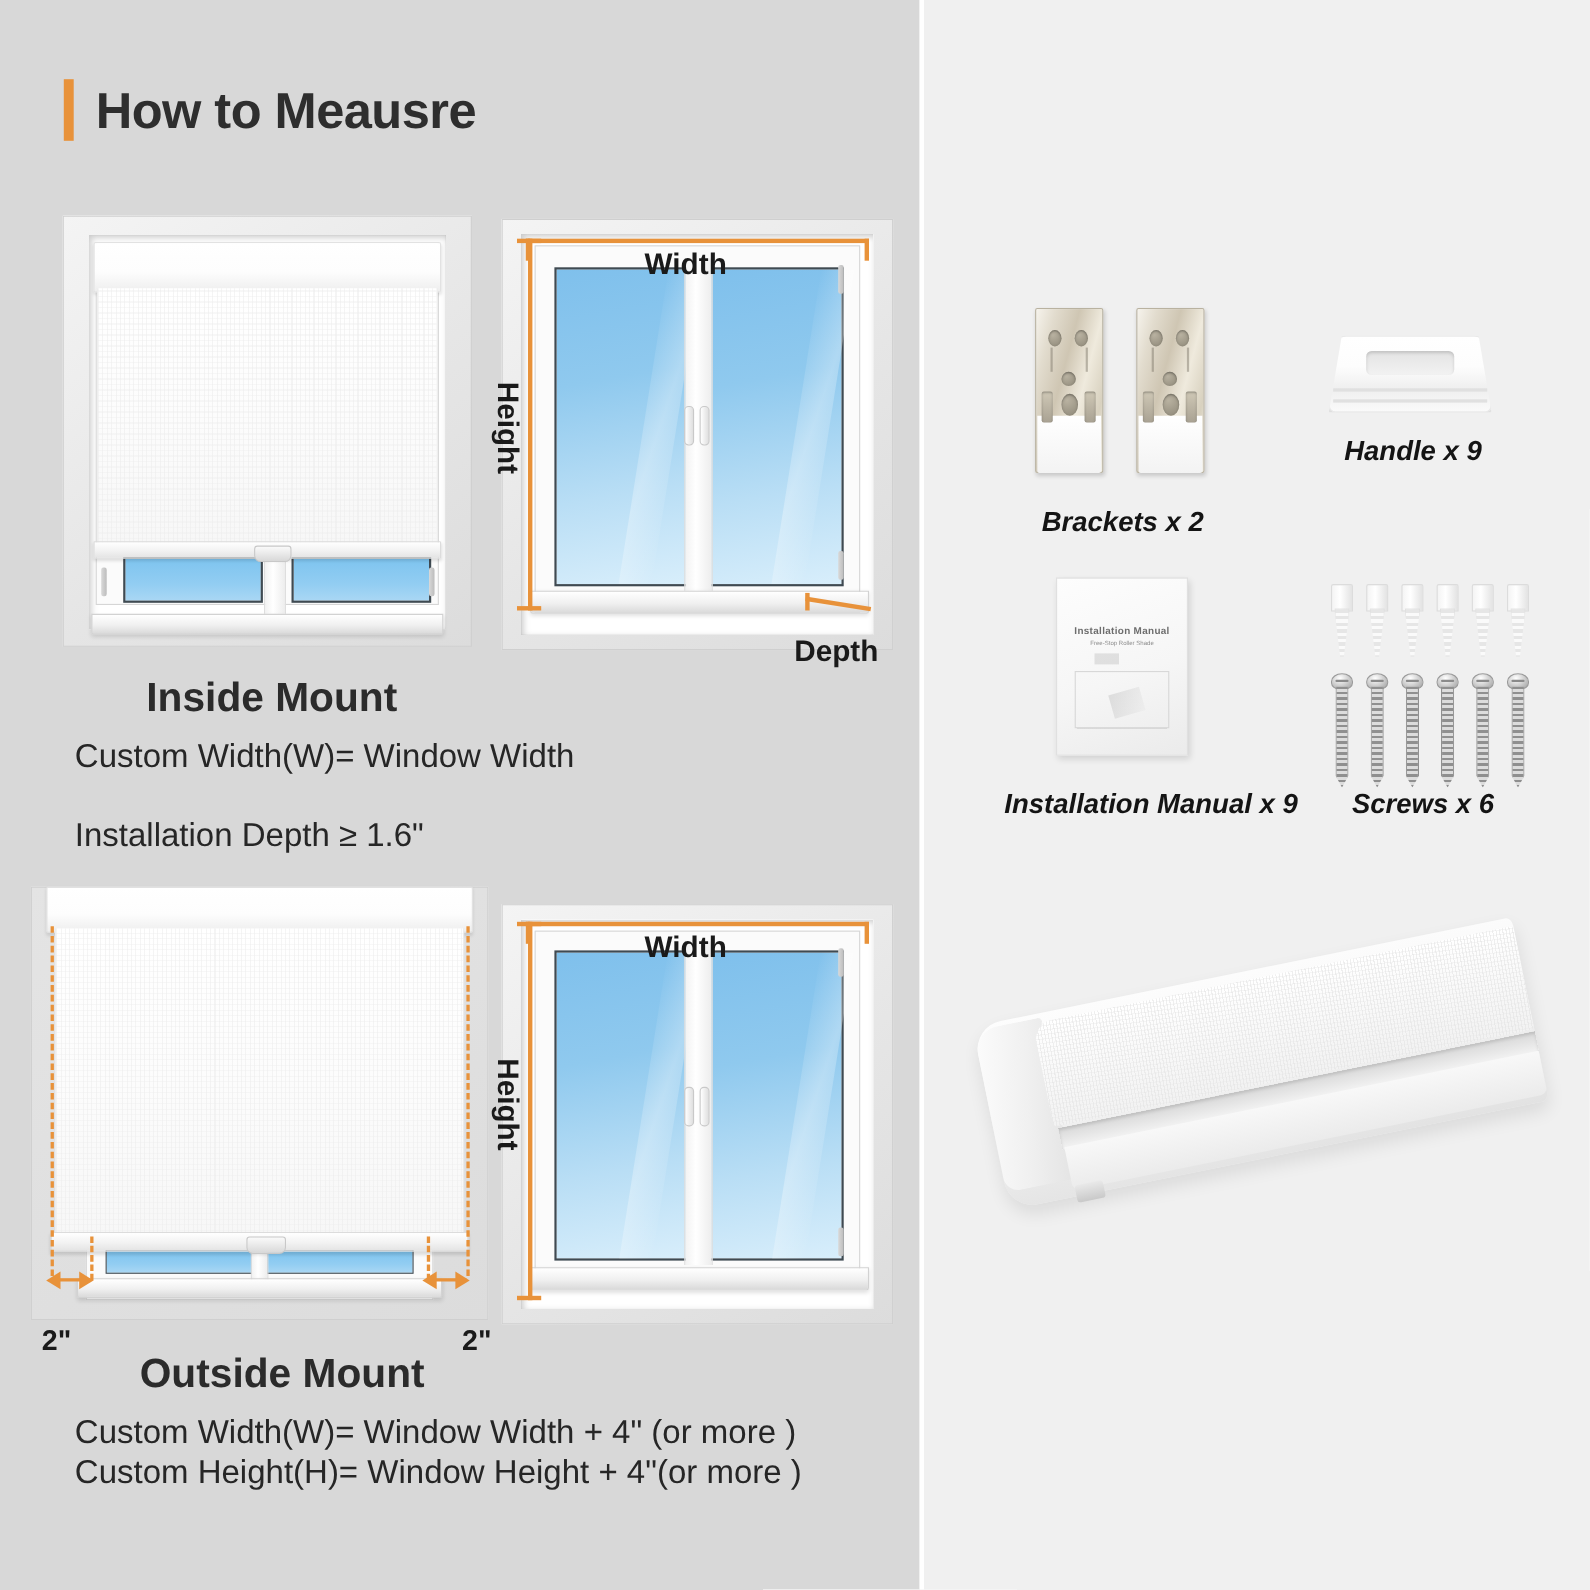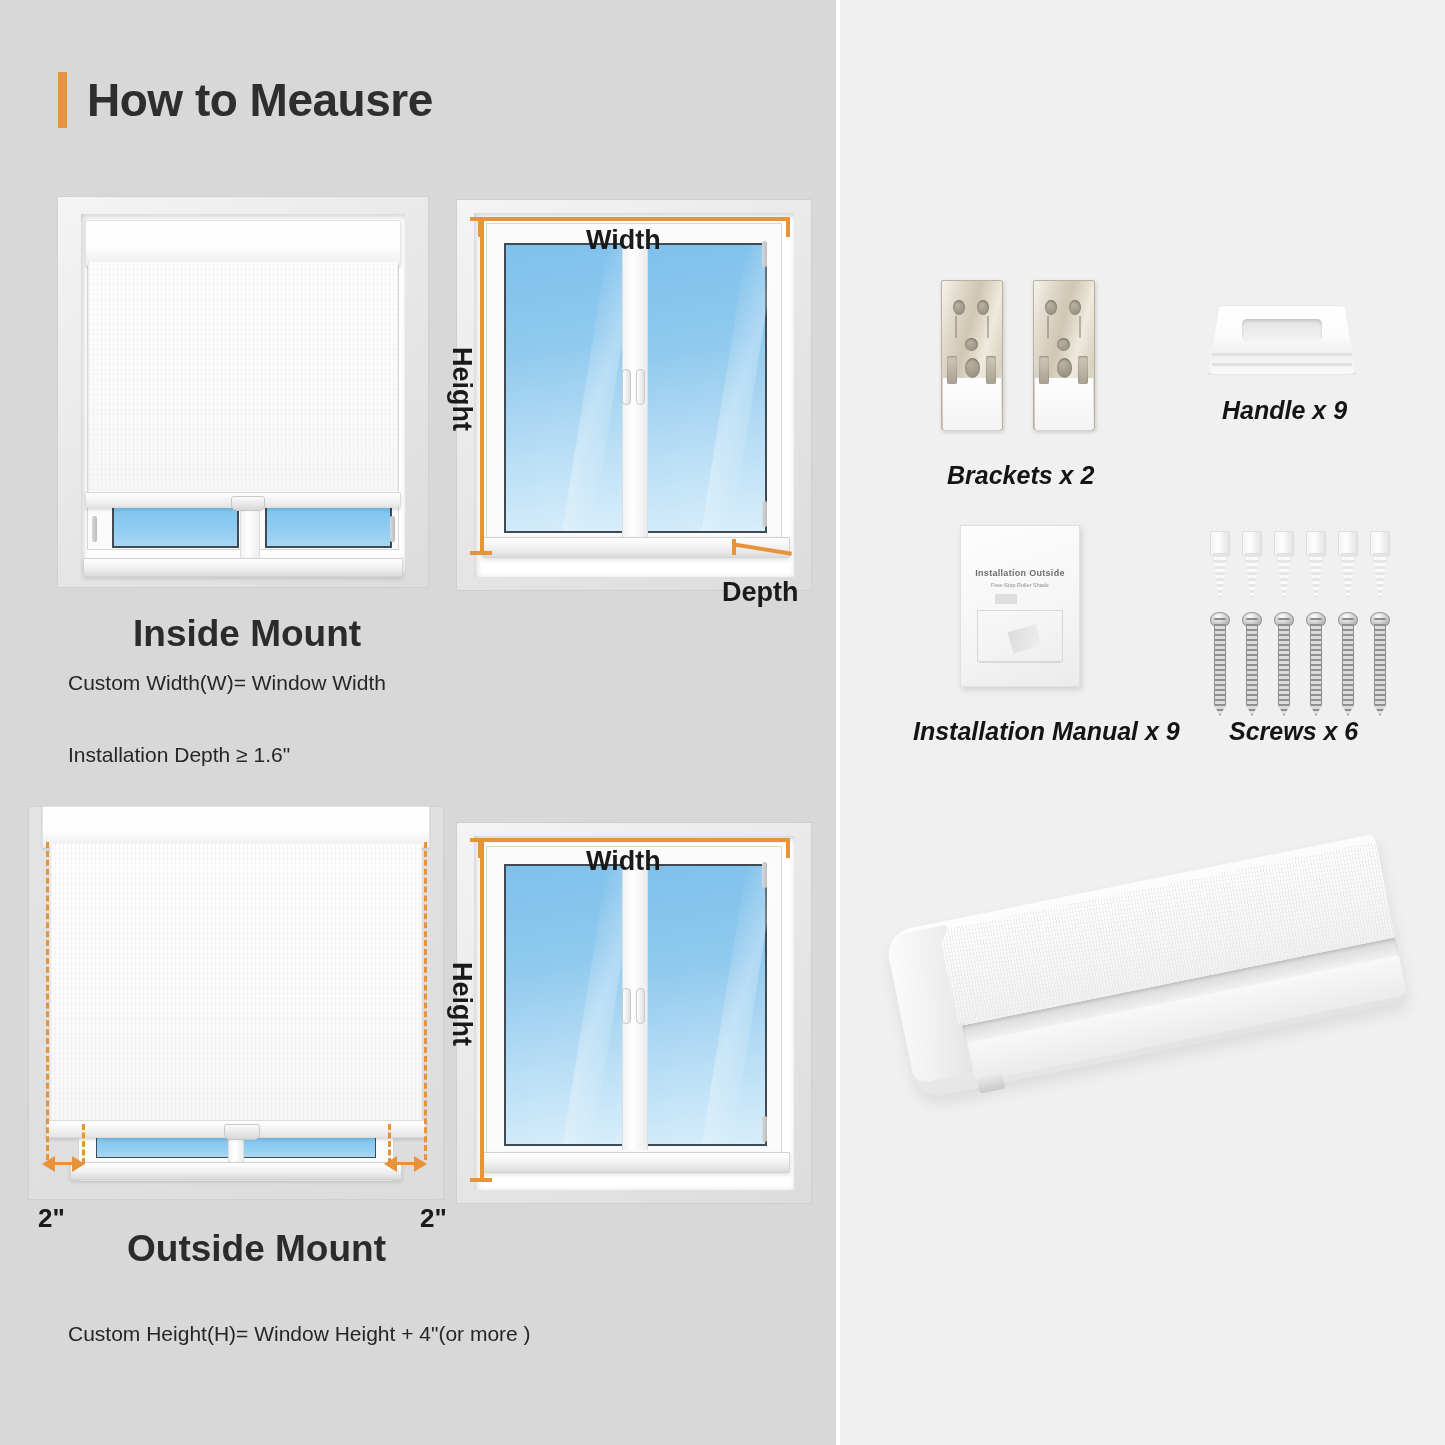--- a/index.html
+++ b/index.html
@@ -42,21 +42,21 @@
   #heading-left  { left: 58px;  top: 72px; }
   #heading-right { left: 872px; top: 72px; }
   #heading-right .heading-text { font-size: 52px; }
 
   
   .mount-title {
     position: absolute; font-size: 37px; font-weight: bold;
     color: #2b2b2b; white-space: nowrap;
   }
   .spec-line {
-    position: absolute; font-size: 21px; color: #262626;
+    position: absolute; font-size: 30px; color: #262626;
     white-space: nowrap;
   }
   .pkg-label {
     position: absolute; font-size: 25px; font-weight: bold;
     font-style: italic; color: #141414; white-space: nowrap;
   }
 
   
   .shade-scene { position: absolute; }
 
@@ -455,20 +455,21 @@
     <div class="meas-cap-h" style="left:330px; top:16px;"></div>
     <div class="meas-label" style="left:130px; top:24px;">Width</div>
 
     <div class="meas-line-v" style="left:24px; top:16px; height:344px;"></div>
     <div class="meas-cap-v" style="left:14px; top:16px;"></div>
     <div class="meas-cap-v" style="left:14px; top:356px;"></div>
     <div class="meas-label vertical" style="left:-10px; top:140px;">Height</div>
   </div>
 
   <div class="mount-title" style="left:127px; top:1228px;">Outside Mount</div>
+  <div class="spec-line" style="left:68px; top:1286px;">Custom Width(W)= Window Width + 4" (or more )</div>
   <div class="spec-line" style="left:68px; top:1322px;">Custom Height(H)= Window Height + 4"(or more )</div>
 
   <div class="panel-right"></div>
 
 
   <div class="bracket" style="left:941px; top:280px;">
     <div class="bracket-plate"></div>
     <div class="bracket-white-base"></div>
     <div class="bracket-hole" style="left:12px; top:20px; width:12px; height:15px;"></div>
     <div class="bracket-hole" style="left:36px; top:20px; width:12px; height:15px;"></div>
@@ -495,21 +496,21 @@
 
   <div class="handle-part" style="left:1208px; top:305px;">
     <div class="handle-body"></div>
     <div class="handle-slot"></div>
     <div class="handle-ridge" style="top:48px;"></div>
     <div class="handle-ridge" style="top:58px;"></div>
   </div>
   <div class="pkg-label" style="left:1222px; top:396px;">Handle x 9</div>
 
   <div class="manual" style="left:960px; top:525px;">
-    <div class="manual-title">Installation Outside</div>
+    <div class="manual-title">Installation Manual</div>
     <div class="manual-sub">Free-Stop Roller Shade</div>
     <div class="manual-scribble"></div>
     <div class="manual-box"></div>
     <div class="manual-footer"></div>
   </div>
   <div class="pkg-label" style="left:913px; top:717px;">Installation Manual x 9</div>
 
   <div>
     <div class="anchor" style="left:1209px; top:531px;">
       <div class="anchor-head"></div>

